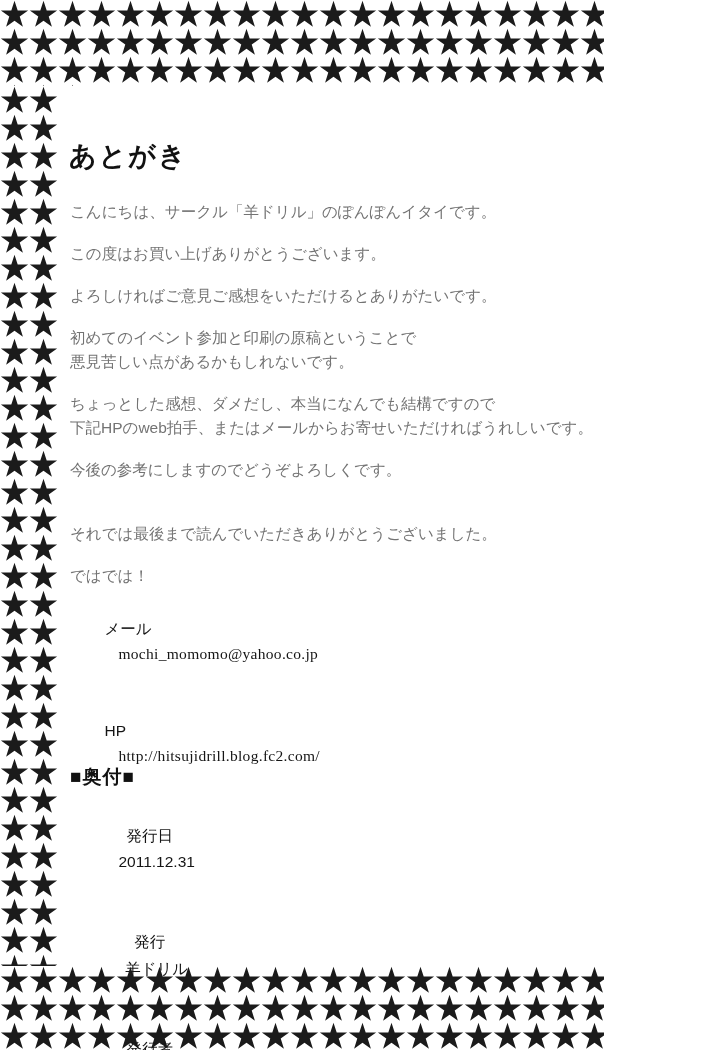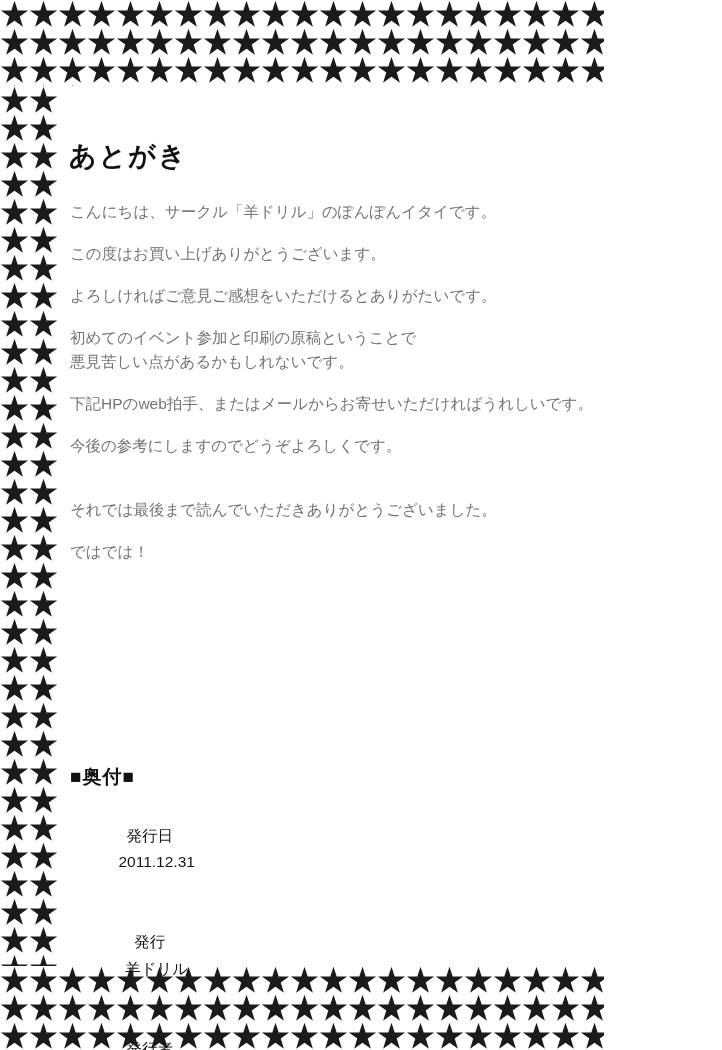--- a/index.html
+++ b/index.html
@@ -1543,37 +1543,48 @@
       <p class="para">
         <span class="line">よろしければご意見ご感想をいただけるとありがたいです。</span>
       </p>
 
       <p class="para">
         <span class="line">初めてのイベント参加と印刷の原稿ということで</span>
         <span class="line">悪見苦しい点があるかもしれないです。</span>
       </p>
 
       <p class="para">
+        <span class="line">ちょっとした感想、ダメだし、本当になんでも結構ですので</span>
         <span class="line">下記HPのweb拍手、またはメールからお寄せいただければうれしいです。</span>
       </p>
 
       <p class="para gap-big">
         <span class="line">今後の参考にしますのでどうぞよろしくです。</span>
       </p>
 
       <p class="para">
         <span class="line">それでは最後まで読んでいただきありがとうございました。</span>
       </p>
 
       <p class="para">
         <span class="line">ではでは！</span>
       </p>
 
     </div>
 
+    <div class="contact">
+      <span class="row">
+        <span>メール</span>
+        <span class="mono" style="padding-left:14px;">mochi_momomo@yahoo.co.jp</span>
+      </span>
+      <span class="row">
+        <span>HP</span>
+        <span class="mono" style="padding-left:14px;">http://hitsujidrill.blog.fc2.com/</span>
+      </span>
+    </div>
 
     <div class="colophon-head">■奥付■</div>
 
     <div class="colophon">
       <span class="row">
         <span>発行日</span>
         <span style="padding-left:14px;">2011.12.31</span>
       </span>
       <span class="row">
         <span>発行</span>

